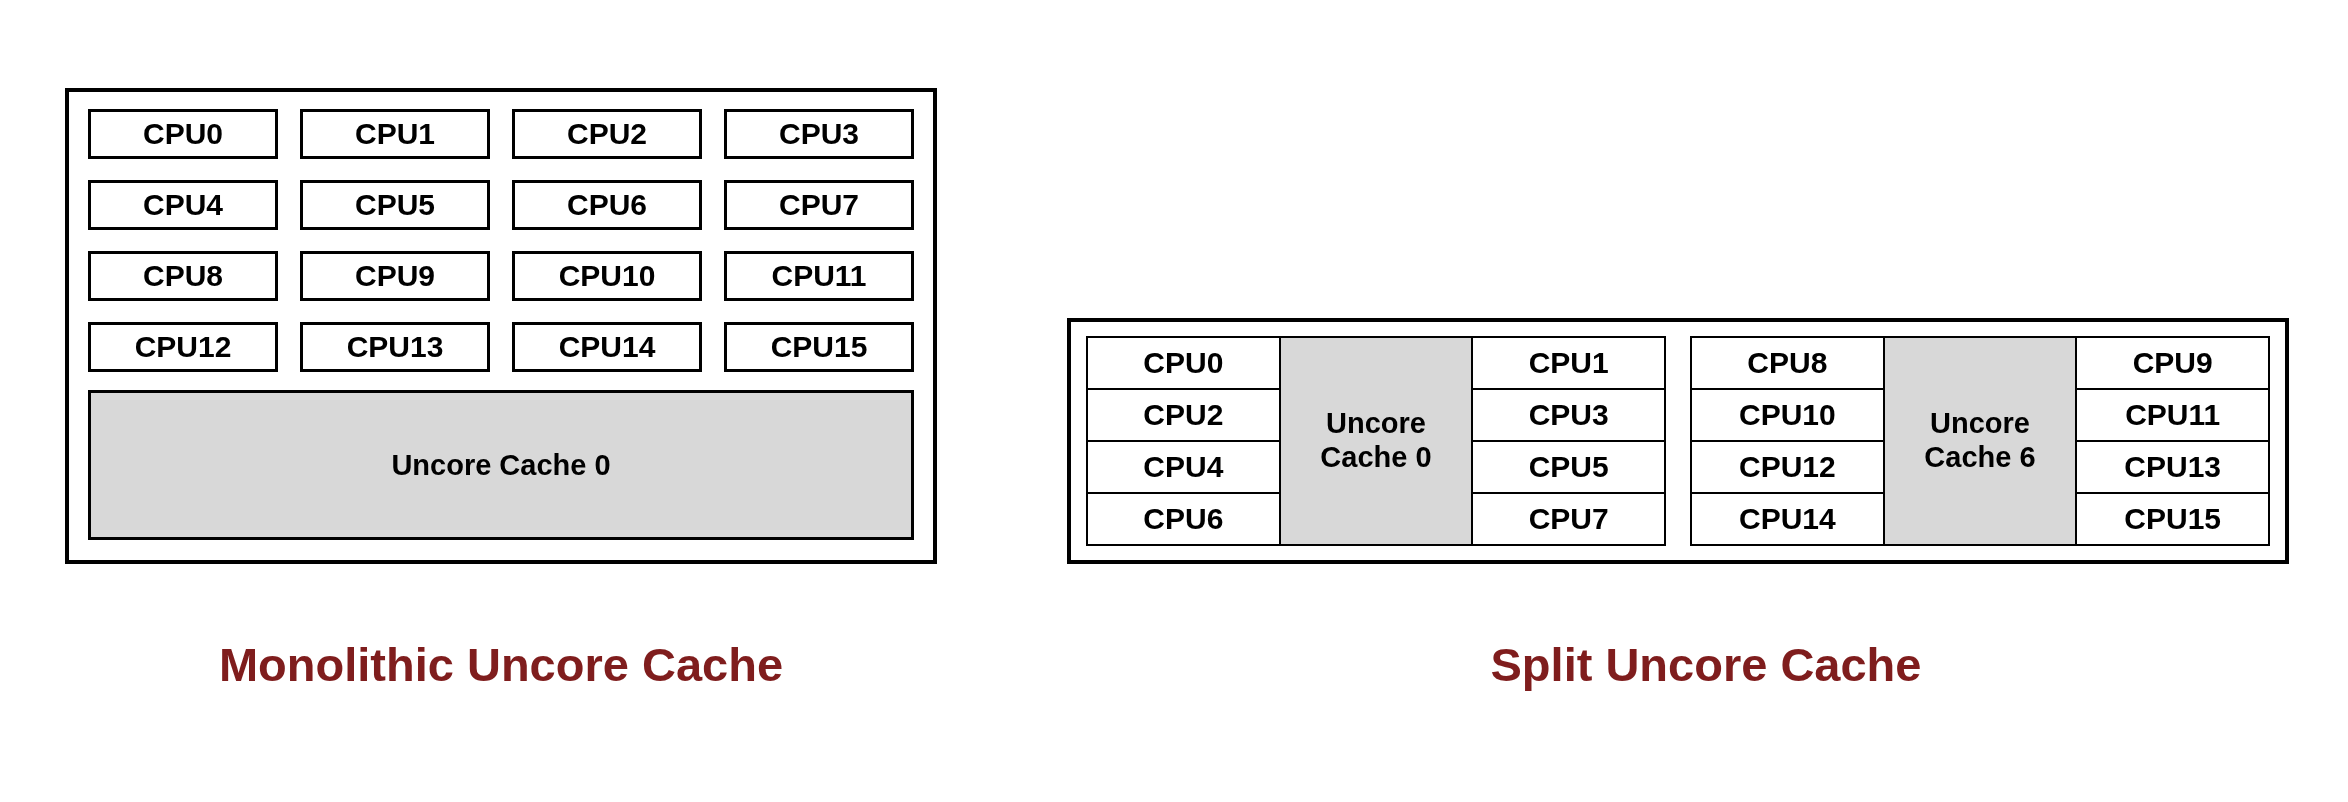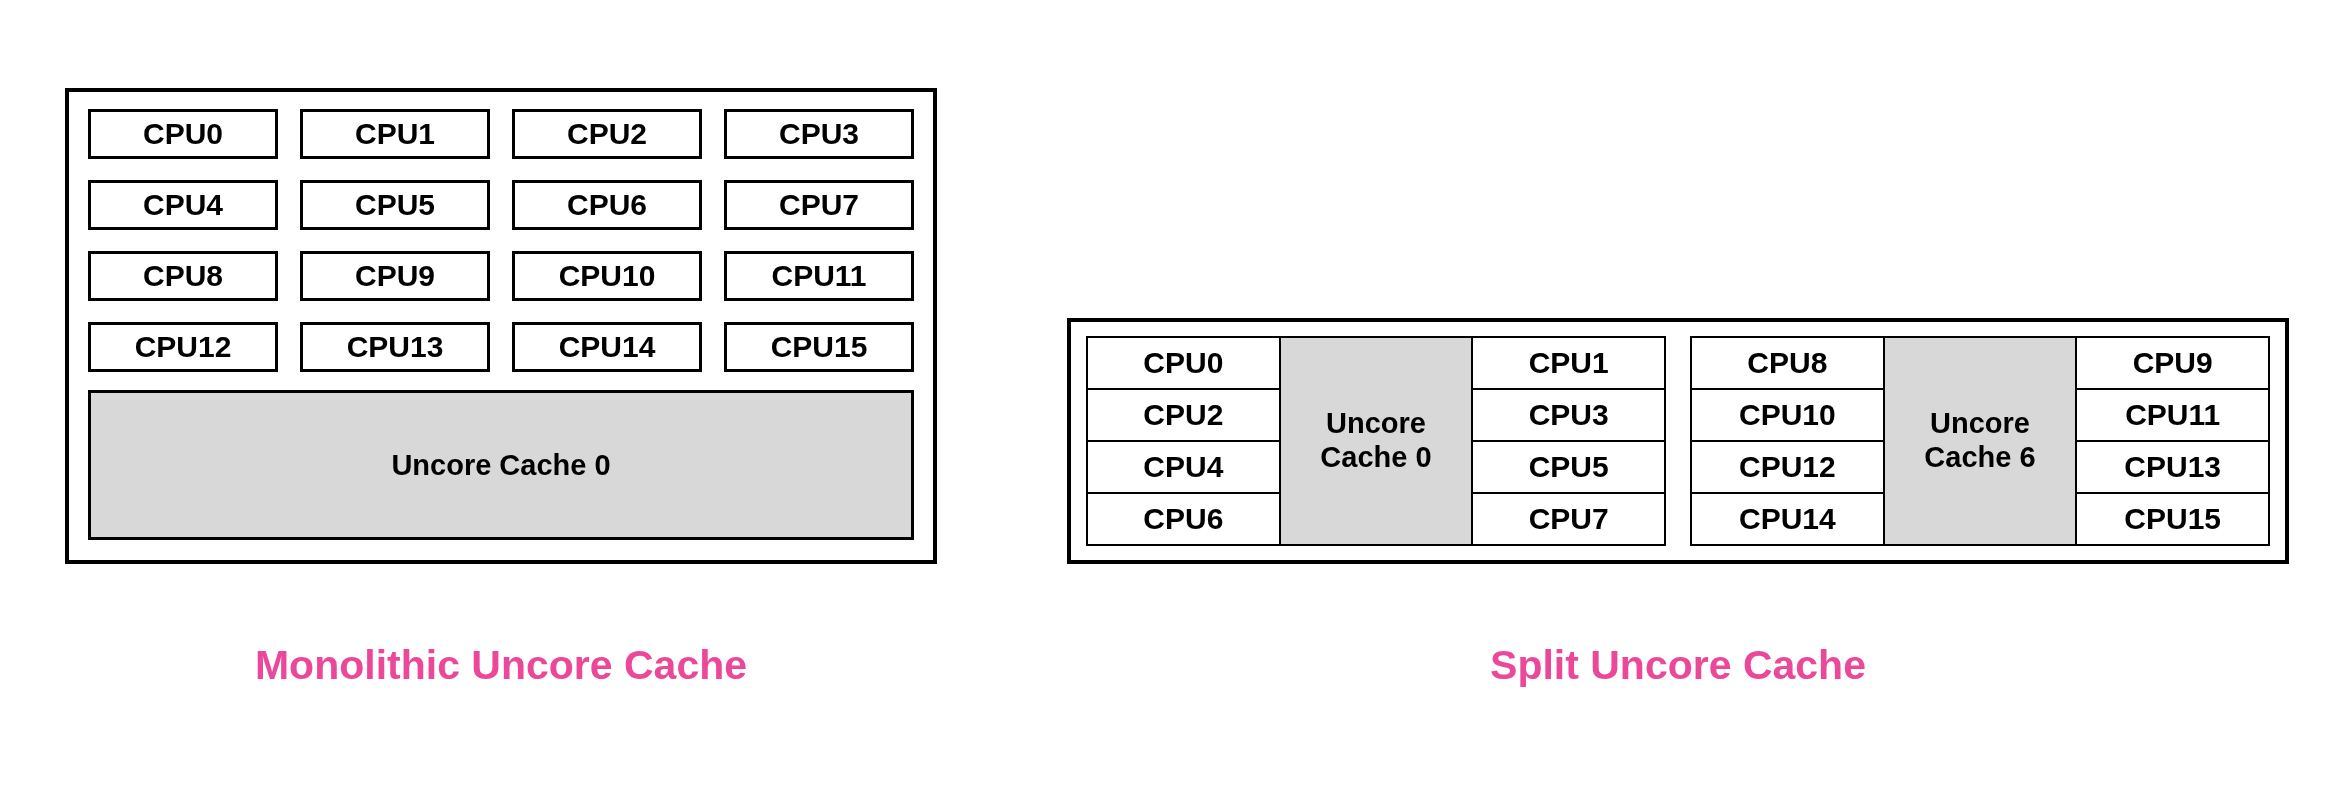--- a/index.html
+++ b/index.html
@@ -97,27 +97,27 @@
     margin: 0 auto;
     line-height: 1.17;
     font-size: 29px;
     font-weight: bold;
   }
 
   
   .caption {
     position: absolute;
     text-align: center;
-    font-size: 41px;
+    font-size: 47px;
     font-weight: bold;
-    color: #ec4899;
+    color: #7f1d1d;
     line-height: 58px;
   }
   .caption-left  { left: 65px;   top: 636px; width: 872px; }
-  .caption-right { left: 1067px; top: 636px; width: 1222px; }
+  .caption-right { left: 1095px; top: 636px; width: 1222px; }
 </style>
 </head>
 <body>
 
 <div class="canvas">
 
   <div class="mono-box">
     <div class="cpu-grid">
       <div class="cpu-box">CPU0</div>
       <div class="cpu-box">CPU1</div>

